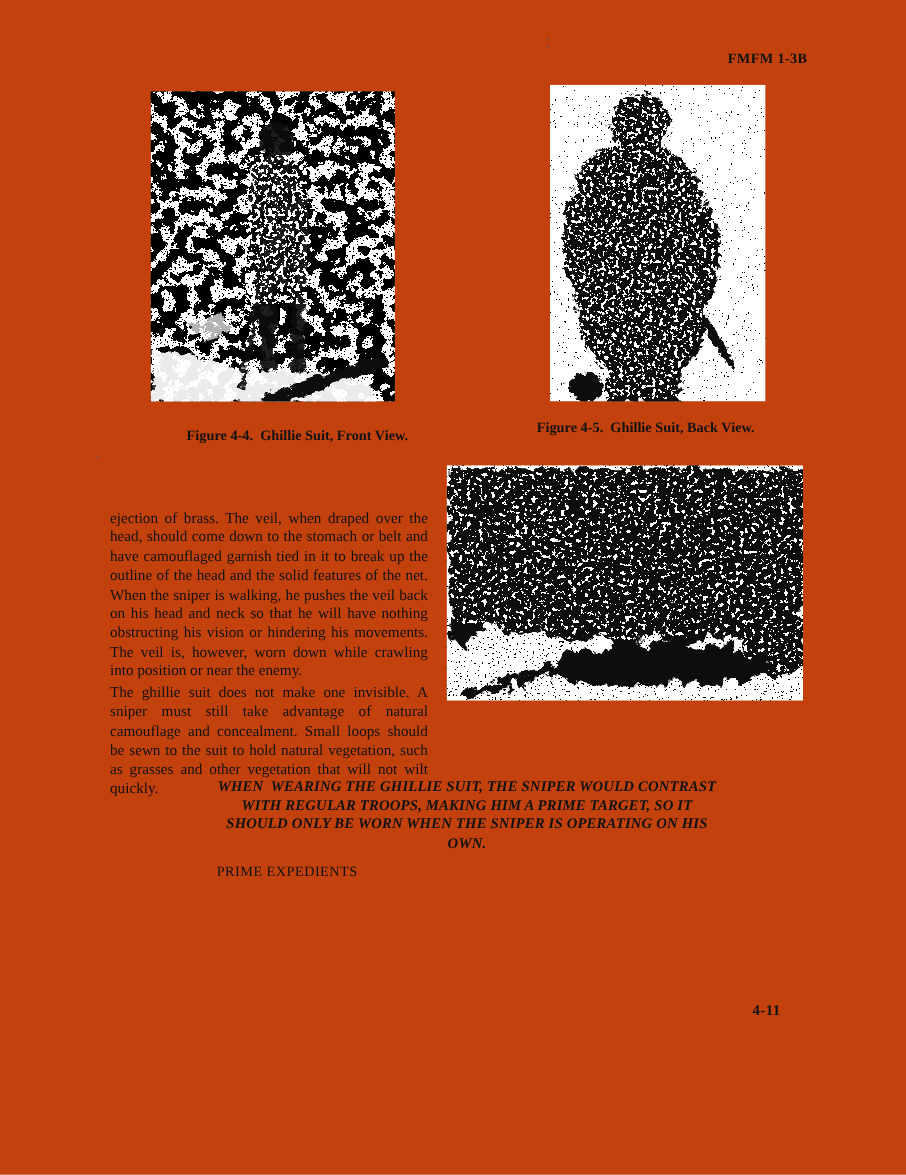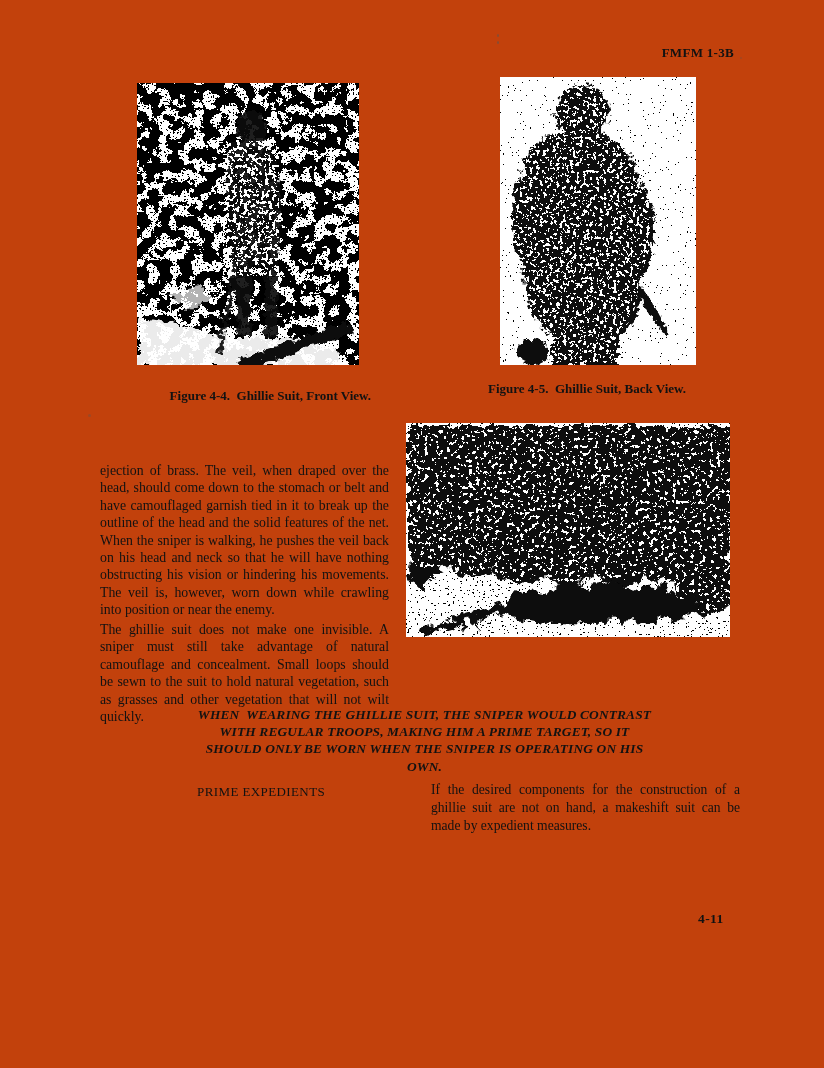--- a/index.html
+++ b/index.html
@@ -33,21 +33,21 @@
     font-size:13.4px;line-height:17.2px;font-weight:bold;font-style:italic;
     white-space:pre-wrap;letter-spacing:.15px;text-align:center;
   }
   .sect-head{
     left:197px;top:784px;font-size:13px;letter-spacing:.4px;
   }
   .sect-text{
     left:431px;top:781px;width:309px;
     font-size:13.6px;line-height:18px;text-align:justify;
   }
-  .pagenum{left:698px;top:911px;font-size:13.5px;font-weight:bold;letter-spacing:.4px;}
+  .pagenum{left:684px;top:911px;font-size:13.5px;font-weight:bold;letter-spacing:.4px;}
   .photo{display:block;}
   .photo1{left:137px;top:83px;}
   .photo2{left:500px;top:77px;}
   .photo3{left:406px;top:423px;}
   .speck{position:absolute;background:#555;border-radius:50%;opacity:.55;}
 </style>
 </head>
 <body>
 
 <div class="page">
@@ -191,17 +191,16 @@
       <path d="M92,188 C100,166 124,162 138,168 C148,154 170,156 180,164 C192,152 214,156 224,166 C240,156 262,162 272,172 C286,170 296,178 294,188 C270,198 220,196 180,197 C140,198 104,196 92,188 Z" fill="#0b0b0b"></path>
       <polygon points="12,203 116,172 120,179 18,209" fill="#0b0b0b"></polygon>
       <line x1="52" y1="196" x2="56" y2="206" stroke="#0b0b0b" stroke-width="2.5"></line>
       <line x1="64" y1="192" x2="70" y2="203" stroke="#0b0b0b" stroke-width="2.5"></line>
     </g>
   </svg>
 
   <div class="abs warning">WHEN  WEARING THE GHILLIE SUIT, THE SNIPER WOULD CONTRAST WITH REGULAR TROOPS, MAKING HIM A PRIME TARGET, SO IT SHOULD ONLY BE WORN WHEN THE SNIPER IS OPERATING ON HIS OWN.</div>
 
   <div class="abs sect-head">PRIME EXPEDIENTS</div>
-  <div class="abs sect-text">If the desired components for the construction of a ghillie suit are not on hand, a makeshift suit can be made by expedient measures.</div>
 
   <div class="abs pagenum">4-11</div>
 
 </div>
 
 </body></html>

